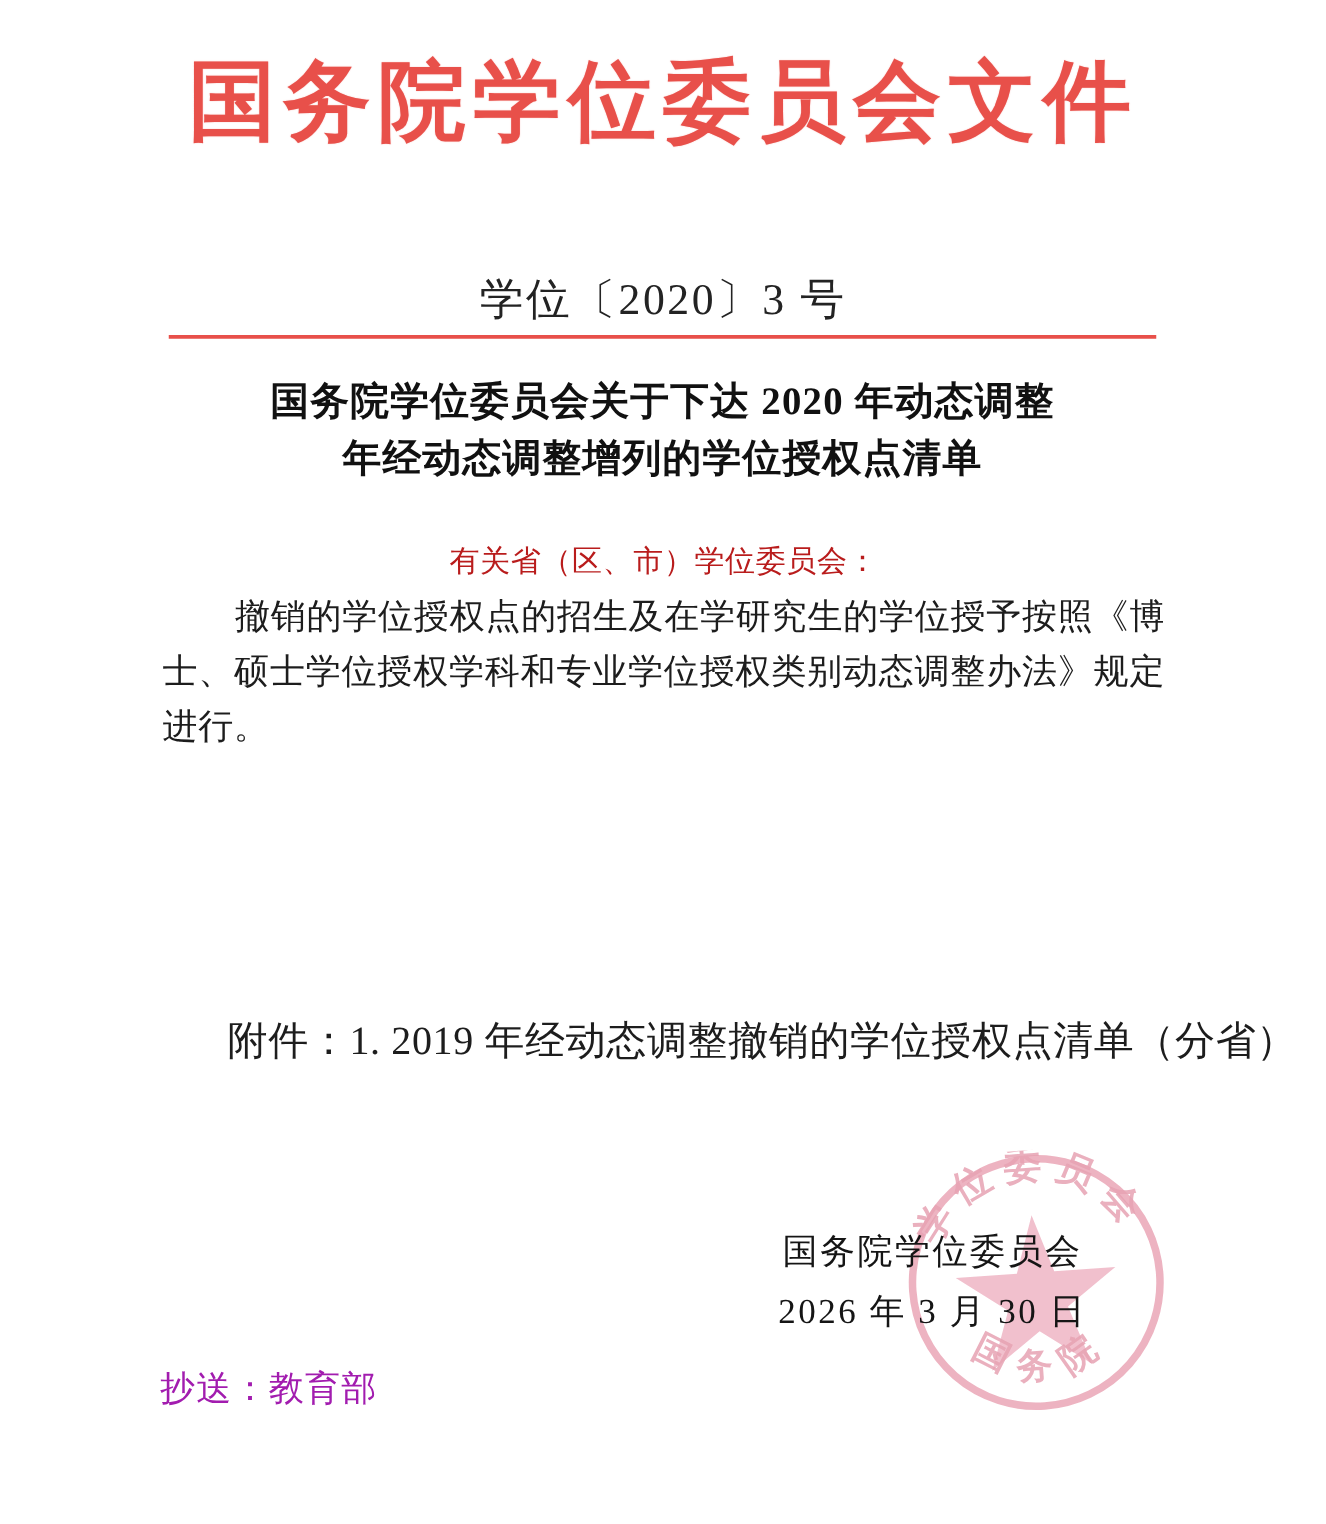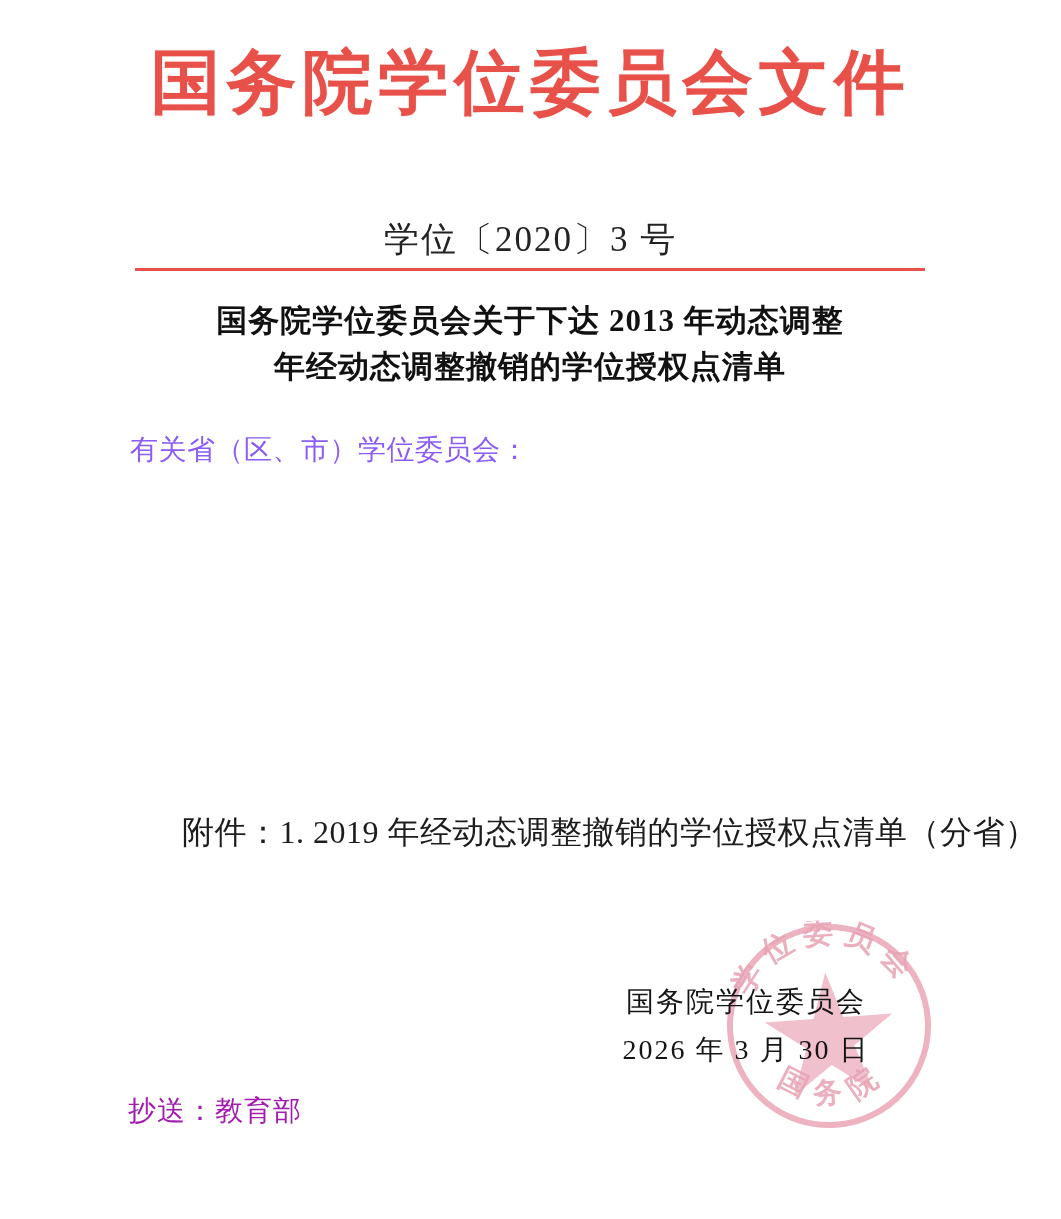--- a/index.html
+++ b/index.html
@@ -76,24 +76,25 @@
   .doc-title .tline { display: block; white-space: nowrap; }
 
   
   .body-block {
     position: absolute;
     top: 428px;
     left: 130px;
     width: 802px;
   }
   .salutation {
-    font-size: 28px;
+    font-size: 24px;
     line-height: 44px;
     letter-spacing: 0.5px;
-    color: #8b5cf6;
+    color: #b91c1c;
+    text-align: center;
   }
   .para {
     font-size: 28px;
     line-height: 44px;
     letter-spacing: 0.5px;
     text-align: justify;
     text-justify: inter-character;
     text-indent: 58px;
     color: #1d1d1d;
   }
@@ -158,26 +159,27 @@
 
 <div id="page">
 
   <div class="masthead">国务院学位委员会文件</div>
 
   <div class="doc-number">学位〔2020〕3 号</div>
 
   <div class="red-rule"></div>
 
   <div class="doc-title">
-    <span class="tline">国务院学位委员会关于下达 2013 年动态调整</span>
-    <span class="tline">年经动态调整撤销的学位授权点清单</span>
+    <span class="tline">国务院学位委员会关于下达 2020 年动态调整</span>
+    <span class="tline">年经动态调整增列的学位授权点清单</span>
   </div>
 
   <div class="body-block">
     <div class="salutation">有关省（区、市）学位委员会：</div>
+    <div class="para">撤销的学位授权点的招生及在学研究生的学位授予按照《博士、硕士学位授权学科和专业学位授权类别动态调整办法》规定进行。</div>
   </div>
 
   <div class="attachments">
     <span class="attach-row first">附件：1. 2019 年经动态调整撤销的学位授权点清单（分省）</span>
   </div>
 
   <div class="seal">
     <svg viewBox="0 0 212 212" xmlns="http://www.w3.org/2000/svg">
       <defs>
         <path id="rimTop" d="M 22,106 A 84,84 0 0 1 190,106" fill="none"></path>

